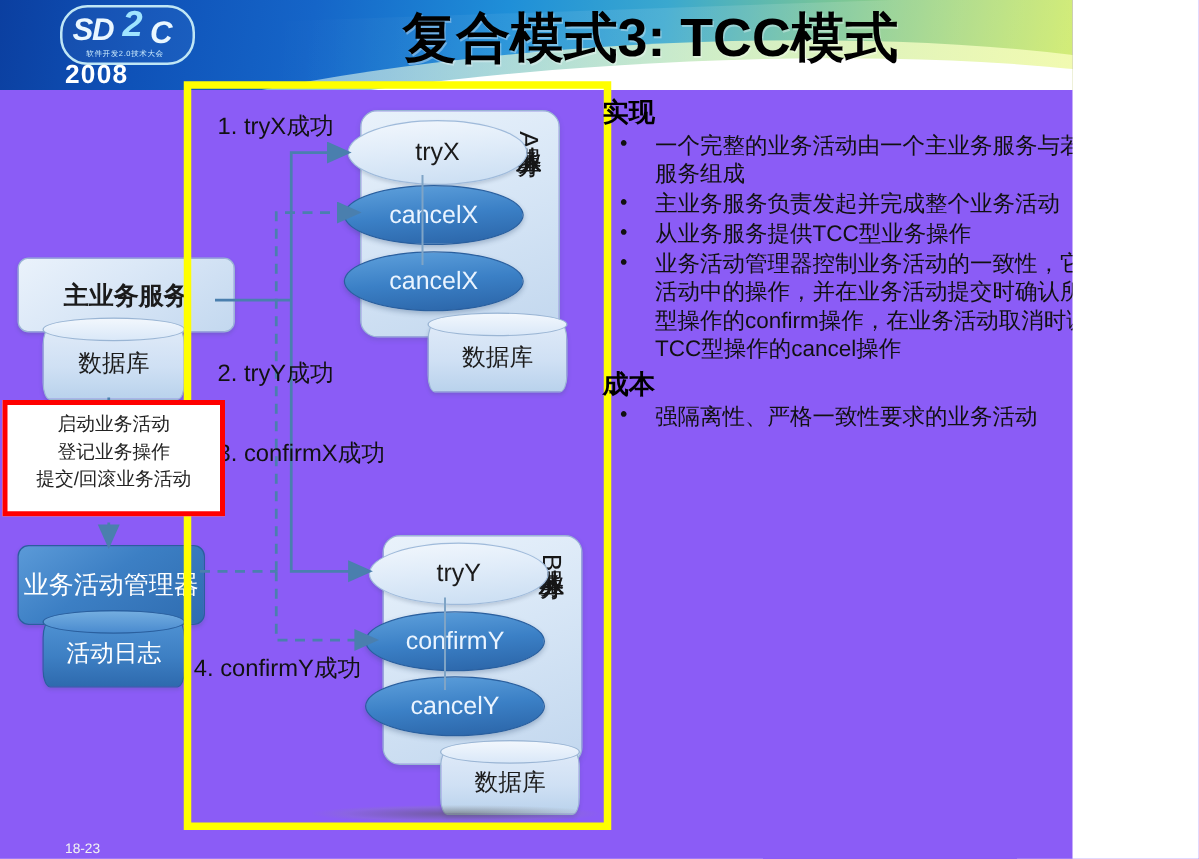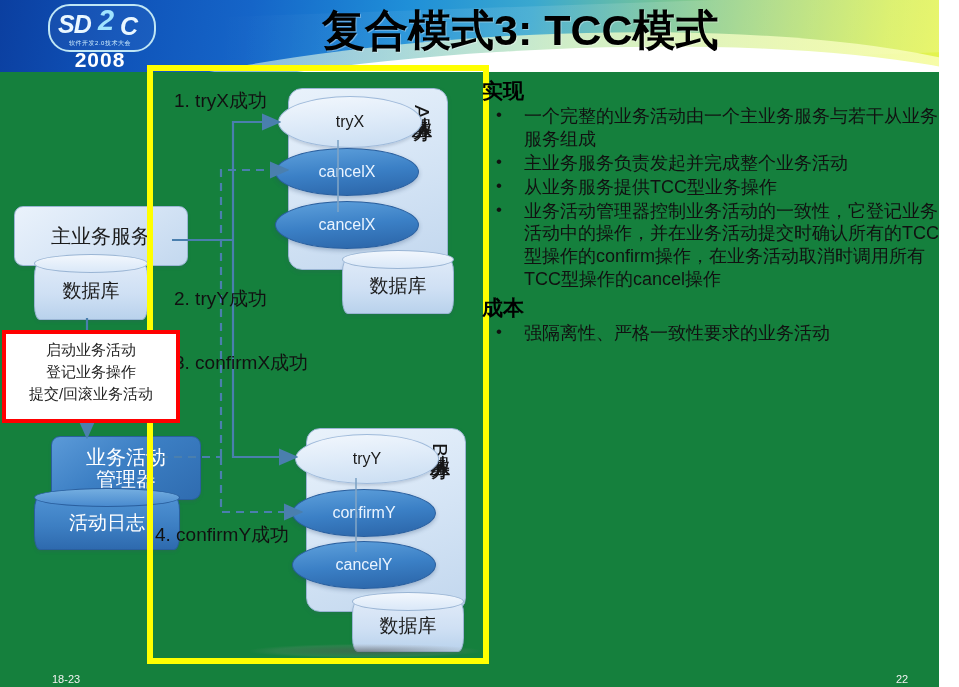--- a/index.html
+++ b/index.html
@@ -3,21 +3,21 @@
 <meta charset="utf-8">
 <style>
   html,body{margin:0;padding:0;}
   body{
     width:959px;height:687px;
     background:#ffffff;
     font-family:"Liberation Sans","DejaVu Sans",sans-serif;
     overflow:hidden;
     position:relative;
   }
-  #slide{position:absolute;left:0;top:0;width:939px;height:687px;background:#15803d;overflow:hidden;}
+  #slide{position:absolute;left:0;top:0;width:858px;height:687px;background:#8b5cf6;overflow:hidden;}
 
   
   .header{
     position:absolute;left:0;top:0;width:959px;height:72px;
     background:linear-gradient(100deg,#0b3fa0 0%,#0f52b8 12%,#1565c8 26%,#1f8fd8 42%,#3aa8cf 55%,#76c49a 68%,#a9d97a 80%,#d6ee56 92%,#eaf64a 100%);
     overflow:hidden;
   }
   .hdr-swoosh1{
     position:absolute;left:-40px;top:36px;width:1100px;height:120px;
     background:linear-gradient(95deg,rgba(255,255,255,0) 0%,rgba(200,235,255,.55) 18%,rgba(235,250,200,.8) 55%,rgba(255,255,180,.85) 100%);
@@ -63,38 +63,38 @@
     position:absolute;left:80px;top:10px;
     font-size:25px;font-weight:bold;font-style:italic;color:#eaf7ff;
   }
   .logo-sub{
     position:absolute;left:12px;top:37px;width:96px;
     font-size:6px;color:#cfeeff;text-align:center;letter-spacing:.5px;
     white-space:nowrap;
   }
   .logo-year{
     position:absolute;left:12px;top:46px;width:96px;
-    font-size:21px;font-weight:bold;color:#ffffff;text-align:center;
+    font-size:21px;font-weight:bold;color:#ffffff;text-align:left;
     letter-spacing:1px;
   }
 
   
   .yellow-frame{
     position:absolute;left:147px;top:65px;width:330px;height:587px;
     border:6px solid #ffff00;background:transparent;z-index:2;
   }
   .yellow-shadow{
     position:absolute;left:250px;top:644px;width:230px;height:14px;
     background:radial-gradient(ellipse at center,rgba(90,90,90,.55) 0%,rgba(140,140,140,.18) 55%,rgba(255,255,255,0) 72%);
     z-index:1;
   }
 
   
   .red-frame{
-    position:absolute;left:2px;top:330px;width:170px;height:85px;
+    position:absolute;left:2px;top:320px;width:170px;height:85px;
     border:4px solid #ff0000;background:#fff;z-index:5;
   }
   .red-frame .rtxt{
     position:absolute;left:0;top:5px;width:100%;
     text-align:center;font-size:15px;color:#222;line-height:1.52;
   }
 
   
   .rrect{
     position:absolute;border:1px solid #9ab5d4;border-radius:9px;
@@ -120,37 +120,36 @@
     border:1px solid #9ab5d4;border-radius:50%;
   }
   .cyl .lbl{
     position:absolute;left:0;top:0;width:100%;height:100%;
     display:flex;align-items:center;justify-content:center;
     font-size:19px;color:#1b1b1b;z-index:2;
   }
   .cyl.dark{
     background:linear-gradient(180deg,#4f92d3 0%,#3d7fc3 55%,#2e6aae 100%);
     border:1px solid #2a5f9e;
-    padding-left:32px;
   }
   .cyl.dark:before{
     background:linear-gradient(180deg,#74aee0 0%,#4a8bcf 100%);
     border:1px solid #2a5f9e;
   }
   .cyl.dark .lbl{color:#ffffff;}
 
   .panel{
     position:absolute;border:1px solid #9ab5d4;border-radius:14px;
     background:linear-gradient(160deg,#e9f2fb 0%,#d7e6f6 45%,#c2d7ee 100%);
     box-shadow:0 2px 4px rgba(60,80,110,.2);
   }
   .ell{
     position:absolute;border-radius:50%;
     display:flex;align-items:center;justify-content:center;
-    font-size:16px;
+    font-size:20px;
   }
   .ell.light{
     background:linear-gradient(175deg,#f2f7fd 0%,#e0ecf9 45%,#c9ddf2 100%);
     border:1px solid #9fbada;color:#1b1b1b;
     box-shadow:0 2px 3px rgba(60,80,110,.2);
   }
   .ell.blue{
     background:linear-gradient(175deg,#5fa1dc 0%,#3b80c6 50%,#2a63a6 100%);
     border:1px solid #2a5f9e;color:#eaf4ff;
     box-shadow:0 2px 4px rgba(40,70,110,.3);
@@ -233,34 +232,34 @@
 
       <path d="M221,457 L221,170 L286,170" marker-end="url(#ar)"></path>
 
       <path d="M221,457 L221,512 L300,512" marker-end="url(#ar)"></path>
     </g>
   </svg>
 
   <div class="yellow-shadow"></div>
   <div class="yellow-frame"></div>
 
-  <div class="rrect" style="left:14px;top:206px;width:172px;height:58px;">
+  <div class="rrect" style="left:14px;top:206px;width:172px;height:58px;font-weight:bold;">
     <span>主业务服务</span>
   </div>
   <div class="cyl" style="left:34px;top:262px;width:112px;height:56px;">
     <span class="lbl">数据库</span>
   </div>
 
   <div class="red-frame">
     <div class="rtxt">启动业务活动</div>
     <div class="rtxt" style="top:27px;">登记业务操作</div>
     <div class="rtxt" style="top:49px;">提交/回滚业务活动</div>
   </div>
 
-  <div class="rrect dark" style="left:14px;top:436px;width:148px;height:62px;flex-direction:column;line-height:1.12;margin-left:37px;">
+  <div class="rrect dark" style="left:14px;top:436px;width:148px;height:62px;flex-direction:row;line-height:1.12;">
     <span>业务活动</span>
     <span>管理器</span>
   </div>
   <div class="cyl dark" style="left:34px;top:496px;width:112px;height:52px;">
     <span class="lbl">活动日志</span>
   </div>
 
   <div class="panel" style="left:288px;top:88px;width:158px;height:180px;"></div>
   <div class="vtxt" style="left:412px;top:100px;">从业务服务A</div>
   <div class="ell light" style="left:278px;top:96px;width:142px;height:50px;">

